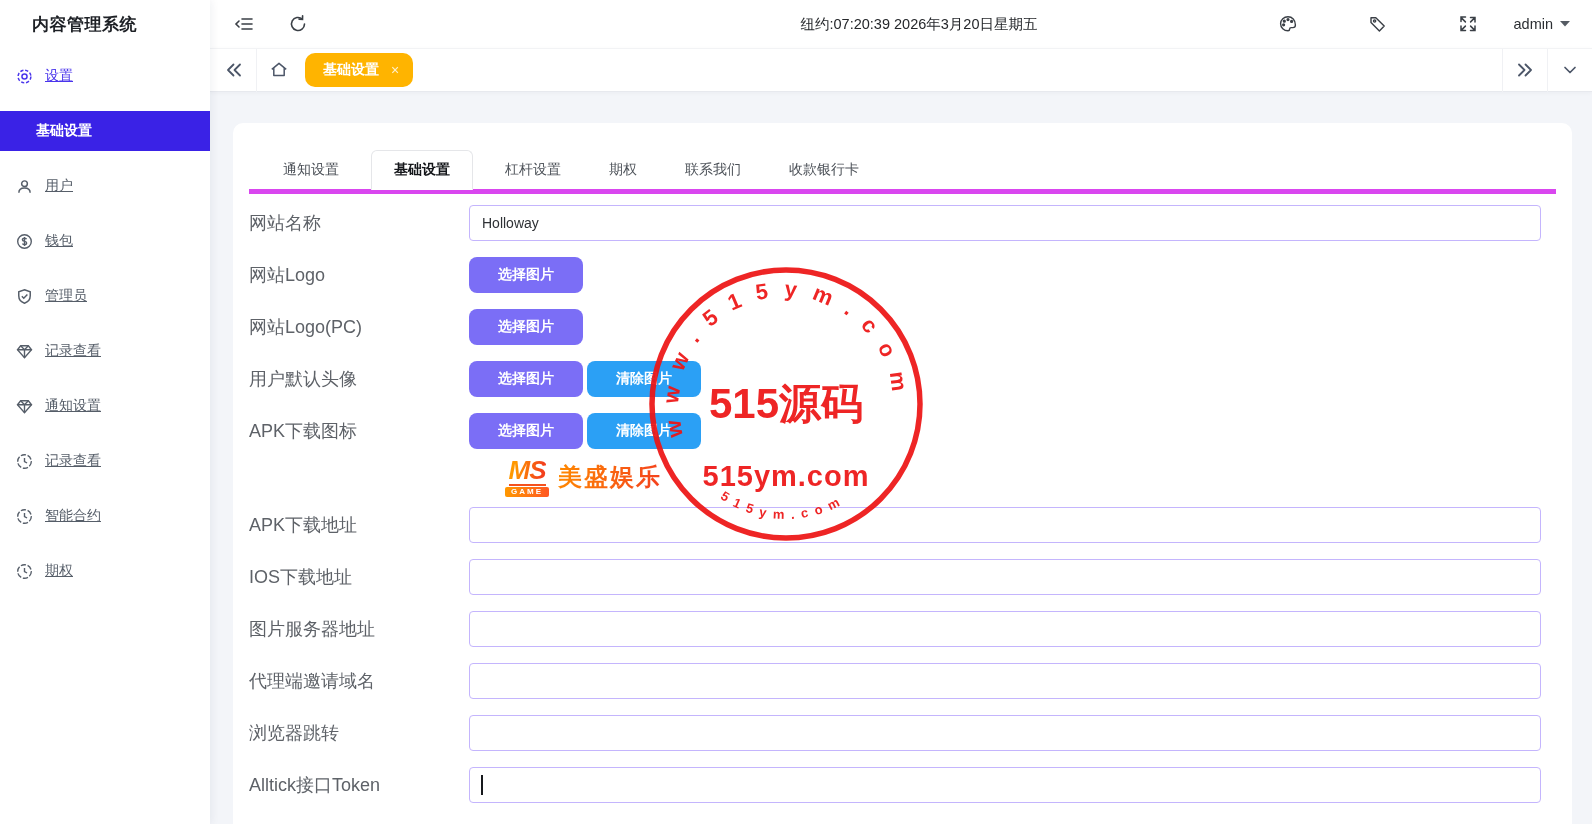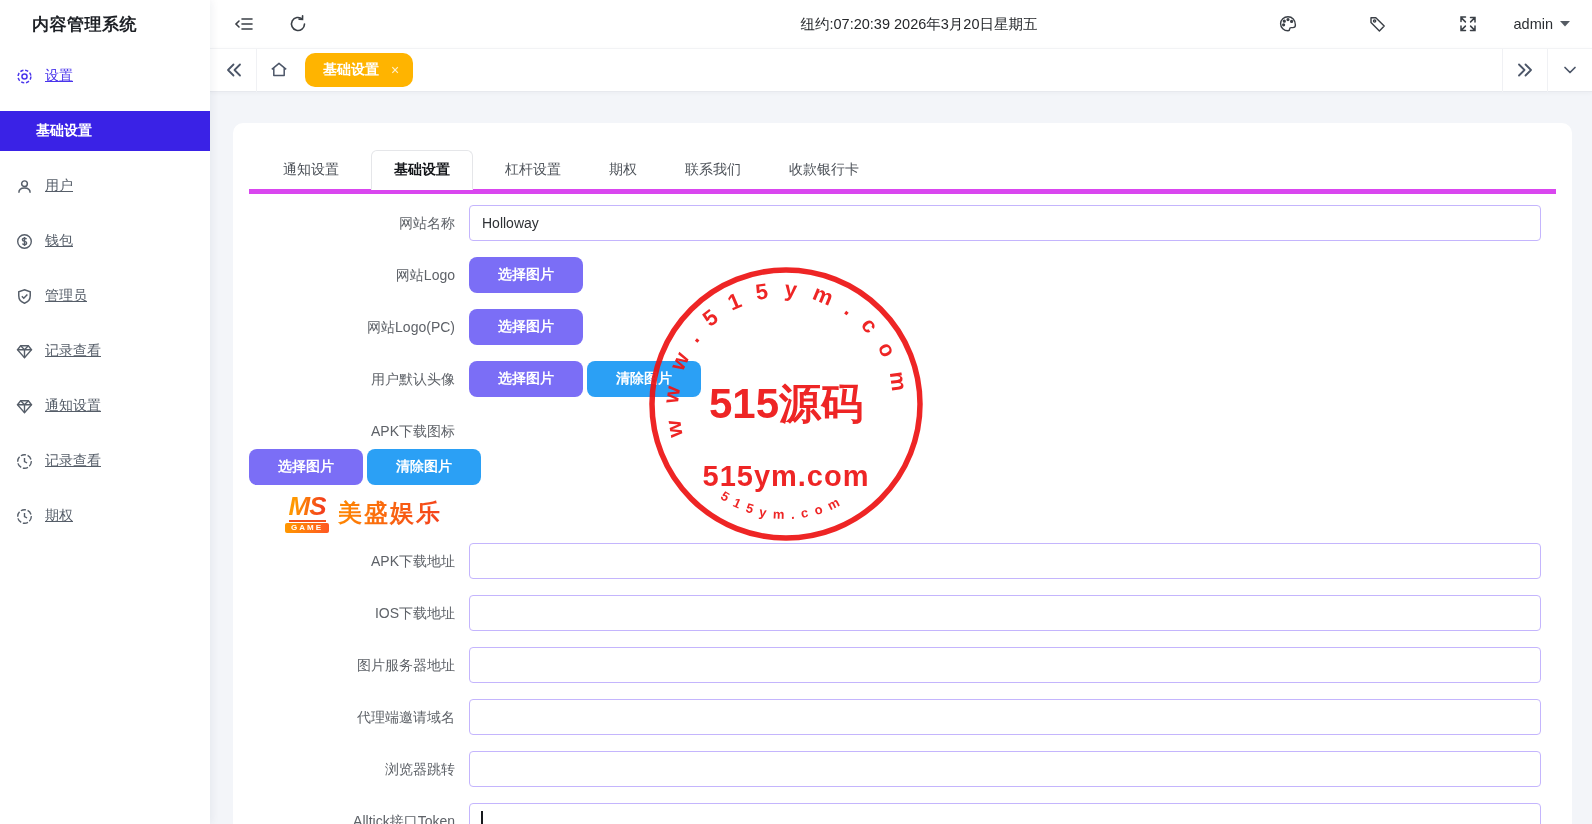--- a/index.html
+++ b/index.html
@@ -37,38 +37,38 @@
   
   .content { flex:1; padding:31px 20px 0 23px; min-height:0; }
   .card { background:#fff; border-radius:10px 10px 0 0; height:100%; padding:27px 16px 0 16px; }
 
   .tabs { display:flex; align-items:stretch; height:44px; border-bottom:5px solid #d946ef; padding-left:18px; }
   .tab { display:flex; align-items:center; padding:0 16px; margin-right:16px; font-size:14px; color:#4c5158; cursor:pointer; }
   .tab.active { background:#fff; border:1px solid #e5e6e9; border-bottom:1px solid #fff; margin-bottom:-1px; border-radius:6px 6px 0 0; font-weight:bold; color:#15171b; padding:0 22px; }
 
   .form { padding-top:11px; }
   .frow { display:flex; align-items:flex-start; margin-bottom:16px; }
-  .frow-label { width:220px; flex:none; text-align:right; padding-right:14px; font-size:14px; color:#5e6268; line-height:36px; white-space:nowrap; }
+  .frow-label { width:220px; flex:none; text-align:left; padding-right:14px; font-size:18px; color:#5e6268; line-height:36px; white-space:nowrap; }
   .frow-control { flex:1; display:flex; align-items:center; gap:4px; padding-right:15px; position:relative; }
   .frow-control.col { flex-direction:column; align-items:flex-start; }
   .btn-row { display:flex; gap:4px; }
   input.ftext { width:100%; height:36px; border:1px solid #c4b5fd; border-radius:4px; padding:0 12px; font-size:14px; color:#2e3135; background:#fff; outline:none; }
   .btn { height:36px; min-width:114px; border:none; border-radius:8px; color:#fff; font-size:14px; font-weight:bold; padding:0 20px; cursor:pointer; font-family:inherit; }
   .btn.purple { background:#7b6ef6; }
   .btn.blue { background:#2ba0f5; }
   .caret-bar { position:absolute; left:12px; top:8px; width:1.5px; height:20px; background:#17191d; animation:blink 1s steps(1) infinite; }
   @keyframes blink { 50% { opacity:0; } }
 
   
   .mslogo { display:flex; align-items:center; gap:9px; height:40px; margin-top:4px; margin-left:36px; }
   .ms-mark { display:flex; flex-direction:column; align-items:center; line-height:1; }
   .ms-text { font-size:26px; font-weight:900; font-style:italic; letter-spacing:-1px; background:linear-gradient(100deg,#ff9800 20%,#f3401c 85%); -webkit-background-clip:text; background-clip:text; color:transparent; border-bottom:2px solid #f4511e; padding-bottom:1px; }
   .game-text { font-size:8px; font-weight:bold; color:#fff; background:linear-gradient(90deg,#ff9800,#ff5722); padding:1px 6px; border-radius:2px; margin-top:1px; letter-spacing:2px; }
   .brand-text { font-size:24px; font-weight:900; letter-spacing:2px; background:linear-gradient(100deg,#ff8a00,#f43f1e); -webkit-background-clip:text; background-clip:text; color:transparent; }
-  .frow.apk-row { margin-bottom:10px;flex-direction:column; }
+  .frow.apk-row { margin-bottom:10px; }
 
   
   .stamp { position:absolute; left:645px; top:263px; width:282px; height:282px; z-index:50; pointer-events:none; opacity:.93; }
 </style>
 </head>
 <body>
 
 <div class="app">
 
   <aside class="sidebar">
@@ -142,20 +142,29 @@
       <div class="menu-item">
         <span class="mi-icon">
           <svg viewBox="0 0 16 16" width="17" height="17" fill="none" stroke="currentColor" stroke-width="1.3">
               <circle cx="8" cy="8" r="6.4" stroke-dasharray="5 1.6"></circle>
               <polyline points="8 4.6 8 8 10.4 9.4"></polyline>
             </svg>
         </span>
         <span>记录查看</span>
       </div>
 
+      <div class="menu-item">
+        <span class="mi-icon">
+          <svg viewBox="0 0 16 16" width="17" height="17" fill="none" stroke="currentColor" stroke-width="1.3">
+              <circle cx="8" cy="8" r="6.4" stroke-dasharray="5 1.6"></circle>
+              <polyline points="8 4.6 8 8 10.4 9.4"></polyline>
+            </svg>
+        </span>
+        <span>智能合约</span>
+      </div>
 
       <div class="menu-item">
         <span class="mi-icon">
           <svg viewBox="0 0 16 16" width="17" height="17" fill="none" stroke="currentColor" stroke-width="1.3">
               <circle cx="8" cy="8" r="6.4" stroke-dasharray="5 1.6"></circle>
               <polyline points="8 4.6 8 8 10.4 9.4"></polyline>
             </svg>
         </span>
         <span>期权</span>
       </div>

